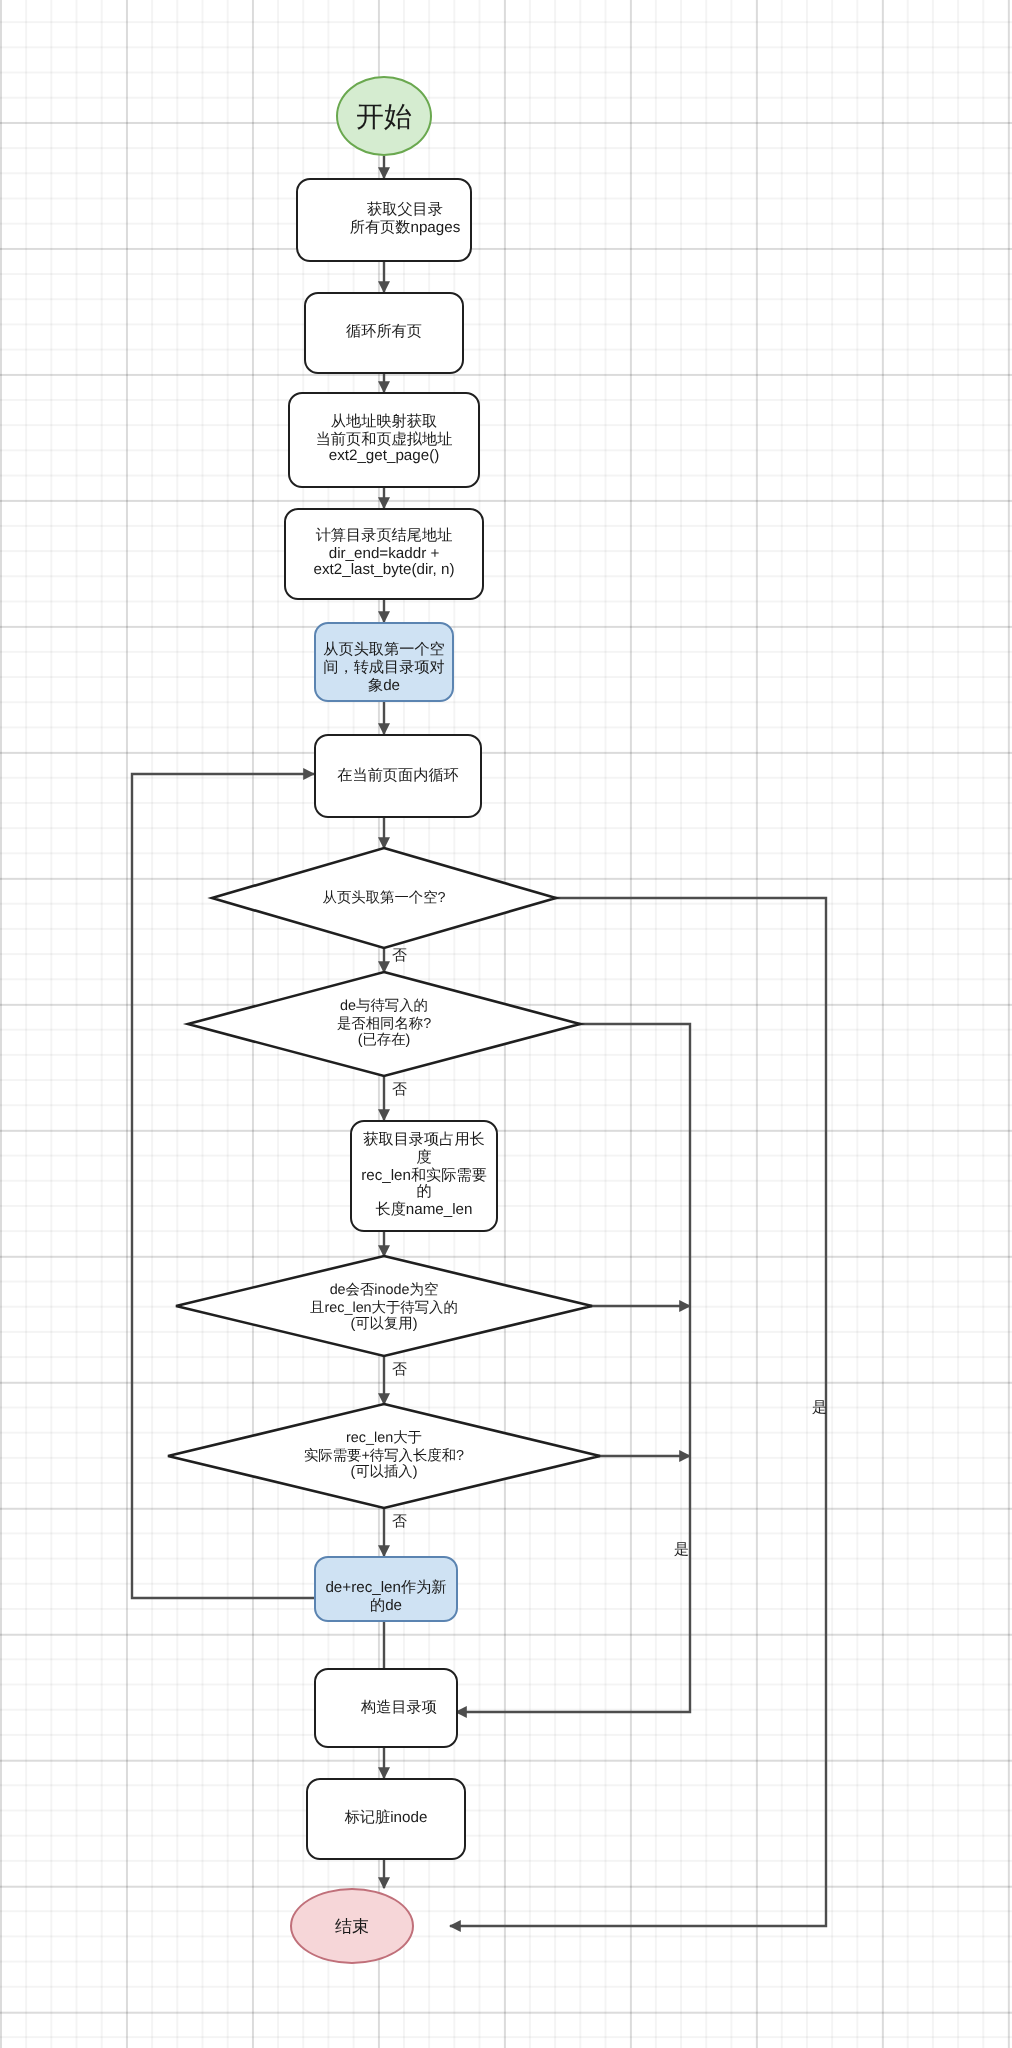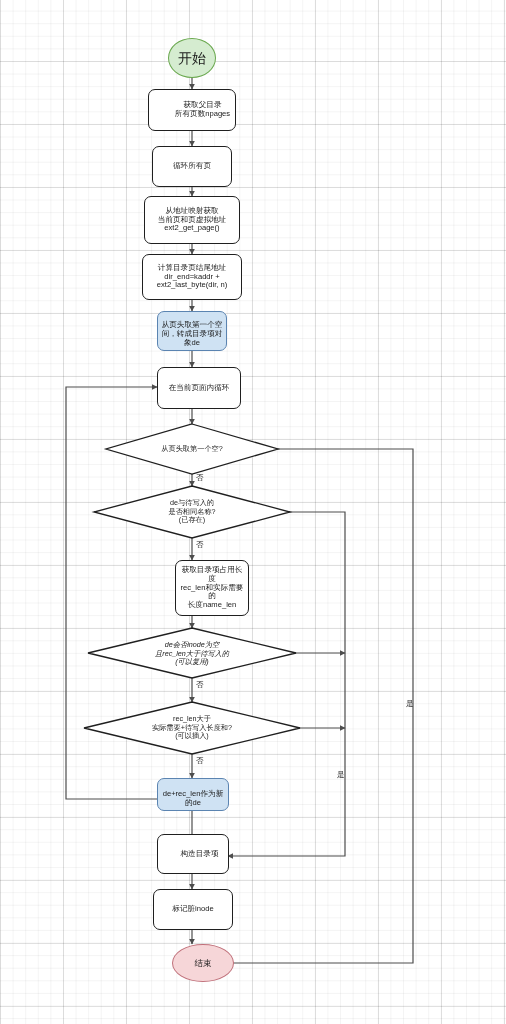--- a/index.html
+++ b/index.html
@@ -198,21 +198,21 @@
 是否相同名称?
 (已存在)</span>
   </div>
 
   <div class="node node-process" style="left:143px; top:560px; width:74px; height:56px;margin-left:32px;">
     <span>获取目录项占用长度
 rec_len和实际需要的
 长度name_len</span>
   </div>
 
-  <div class="node node-decision" style="left:120px; top:634px; width:144px; height:40px;font-style:italic;">
+  <div class="node node-decision" style="left:120px; top:634px; width:144px; height:40px;">
     <span>de会否inode为空
 且rec_len大于待写入的
 (可以复用)</span>
   </div>
 
   <div class="node node-decision" style="left:117px; top:708px; width:150px; height:40px;">
     <span>rec_len大于
 实际需要+待写入长度和?
 (可以插入)</span>
   </div>
@@ -223,21 +223,21 @@
   </div>
 
   <div class="node node-process" style="left:157px; top:834px; width:72px; height:40px;padding-left:16px;">
     <span>构造目录项</span>
   </div>
 
   <div class="node node-process" style="left:153px; top:889px; width:80px; height:41px;">
     <span>标记脏inode</span>
   </div>
 
-  <div class="node node-terminal-end" style="left:172px; top:944px; width:62px; height:38px;align-items:center;">
+  <div class="node node-terminal-end" style="left:145px; top:944px; width:62px; height:38px;align-items:center;">
     <span>结束</span>
   </div>
 
   <div class="edge-label" style="left:196px; top:474px;">
     <span>否</span>
   </div>
   <div class="edge-label" style="left:196px; top:541px;">
     <span>否</span>
   </div>
   <div class="edge-label" style="left:196px; top:681px;">

